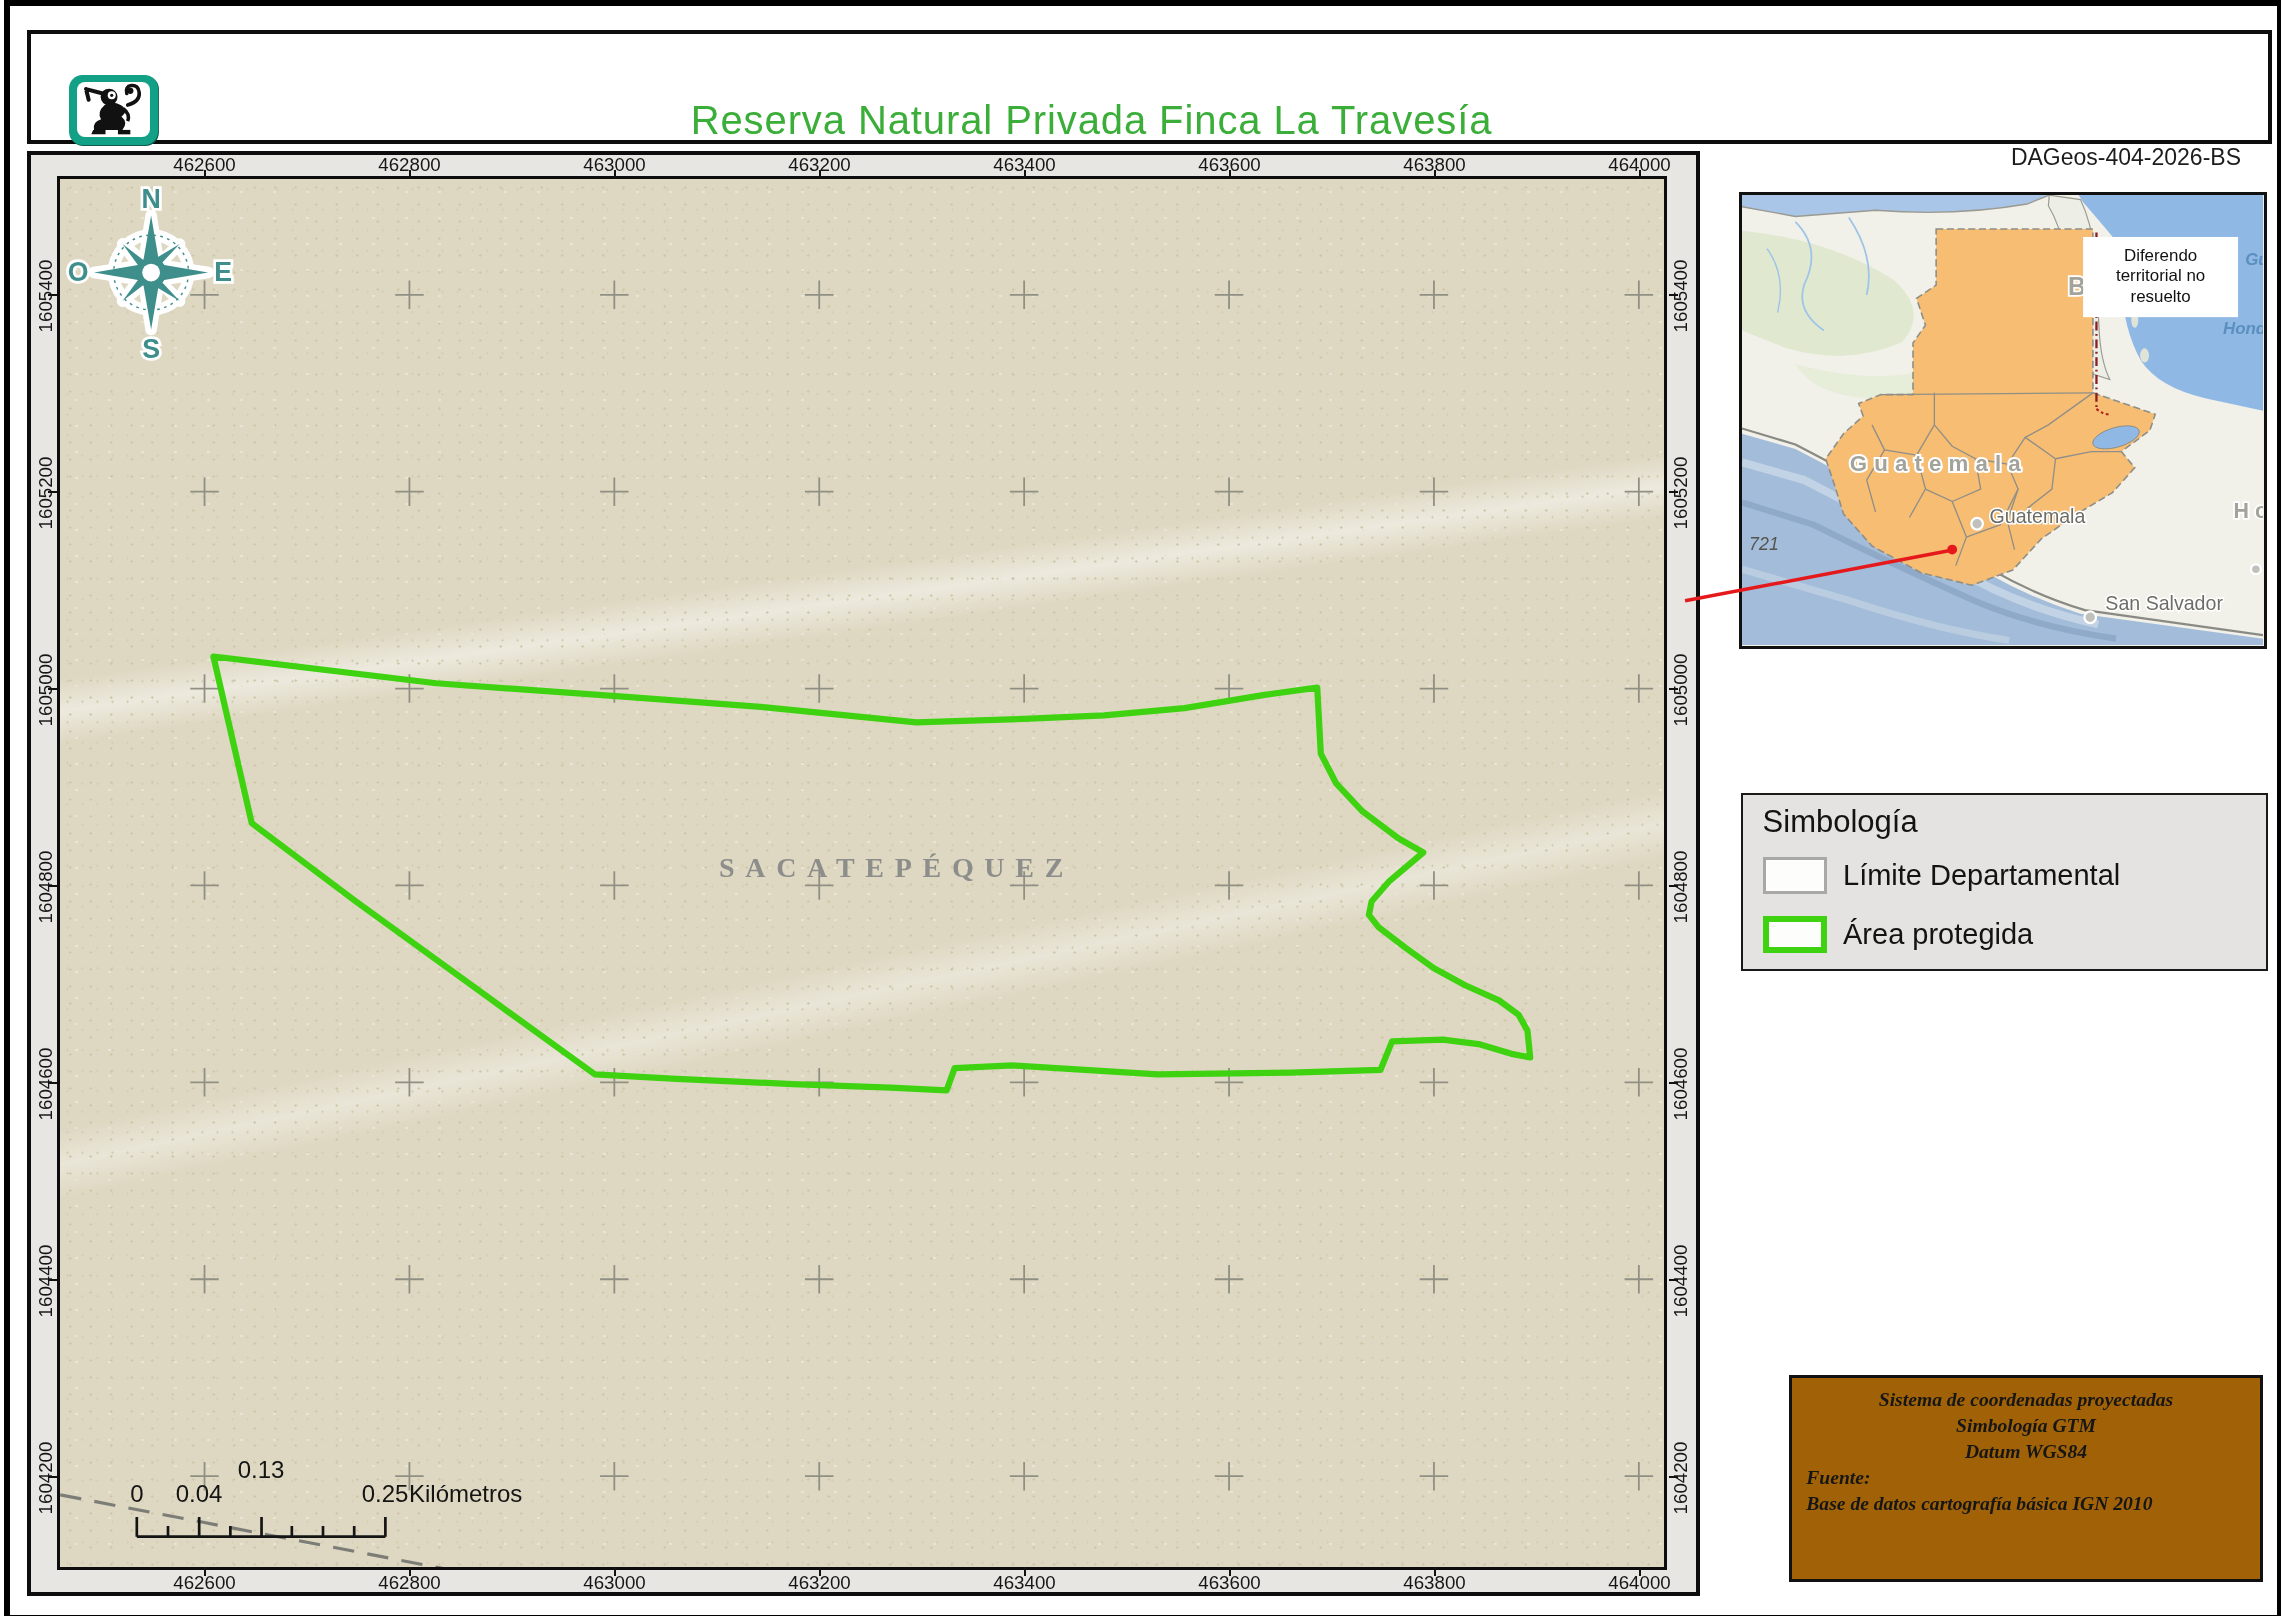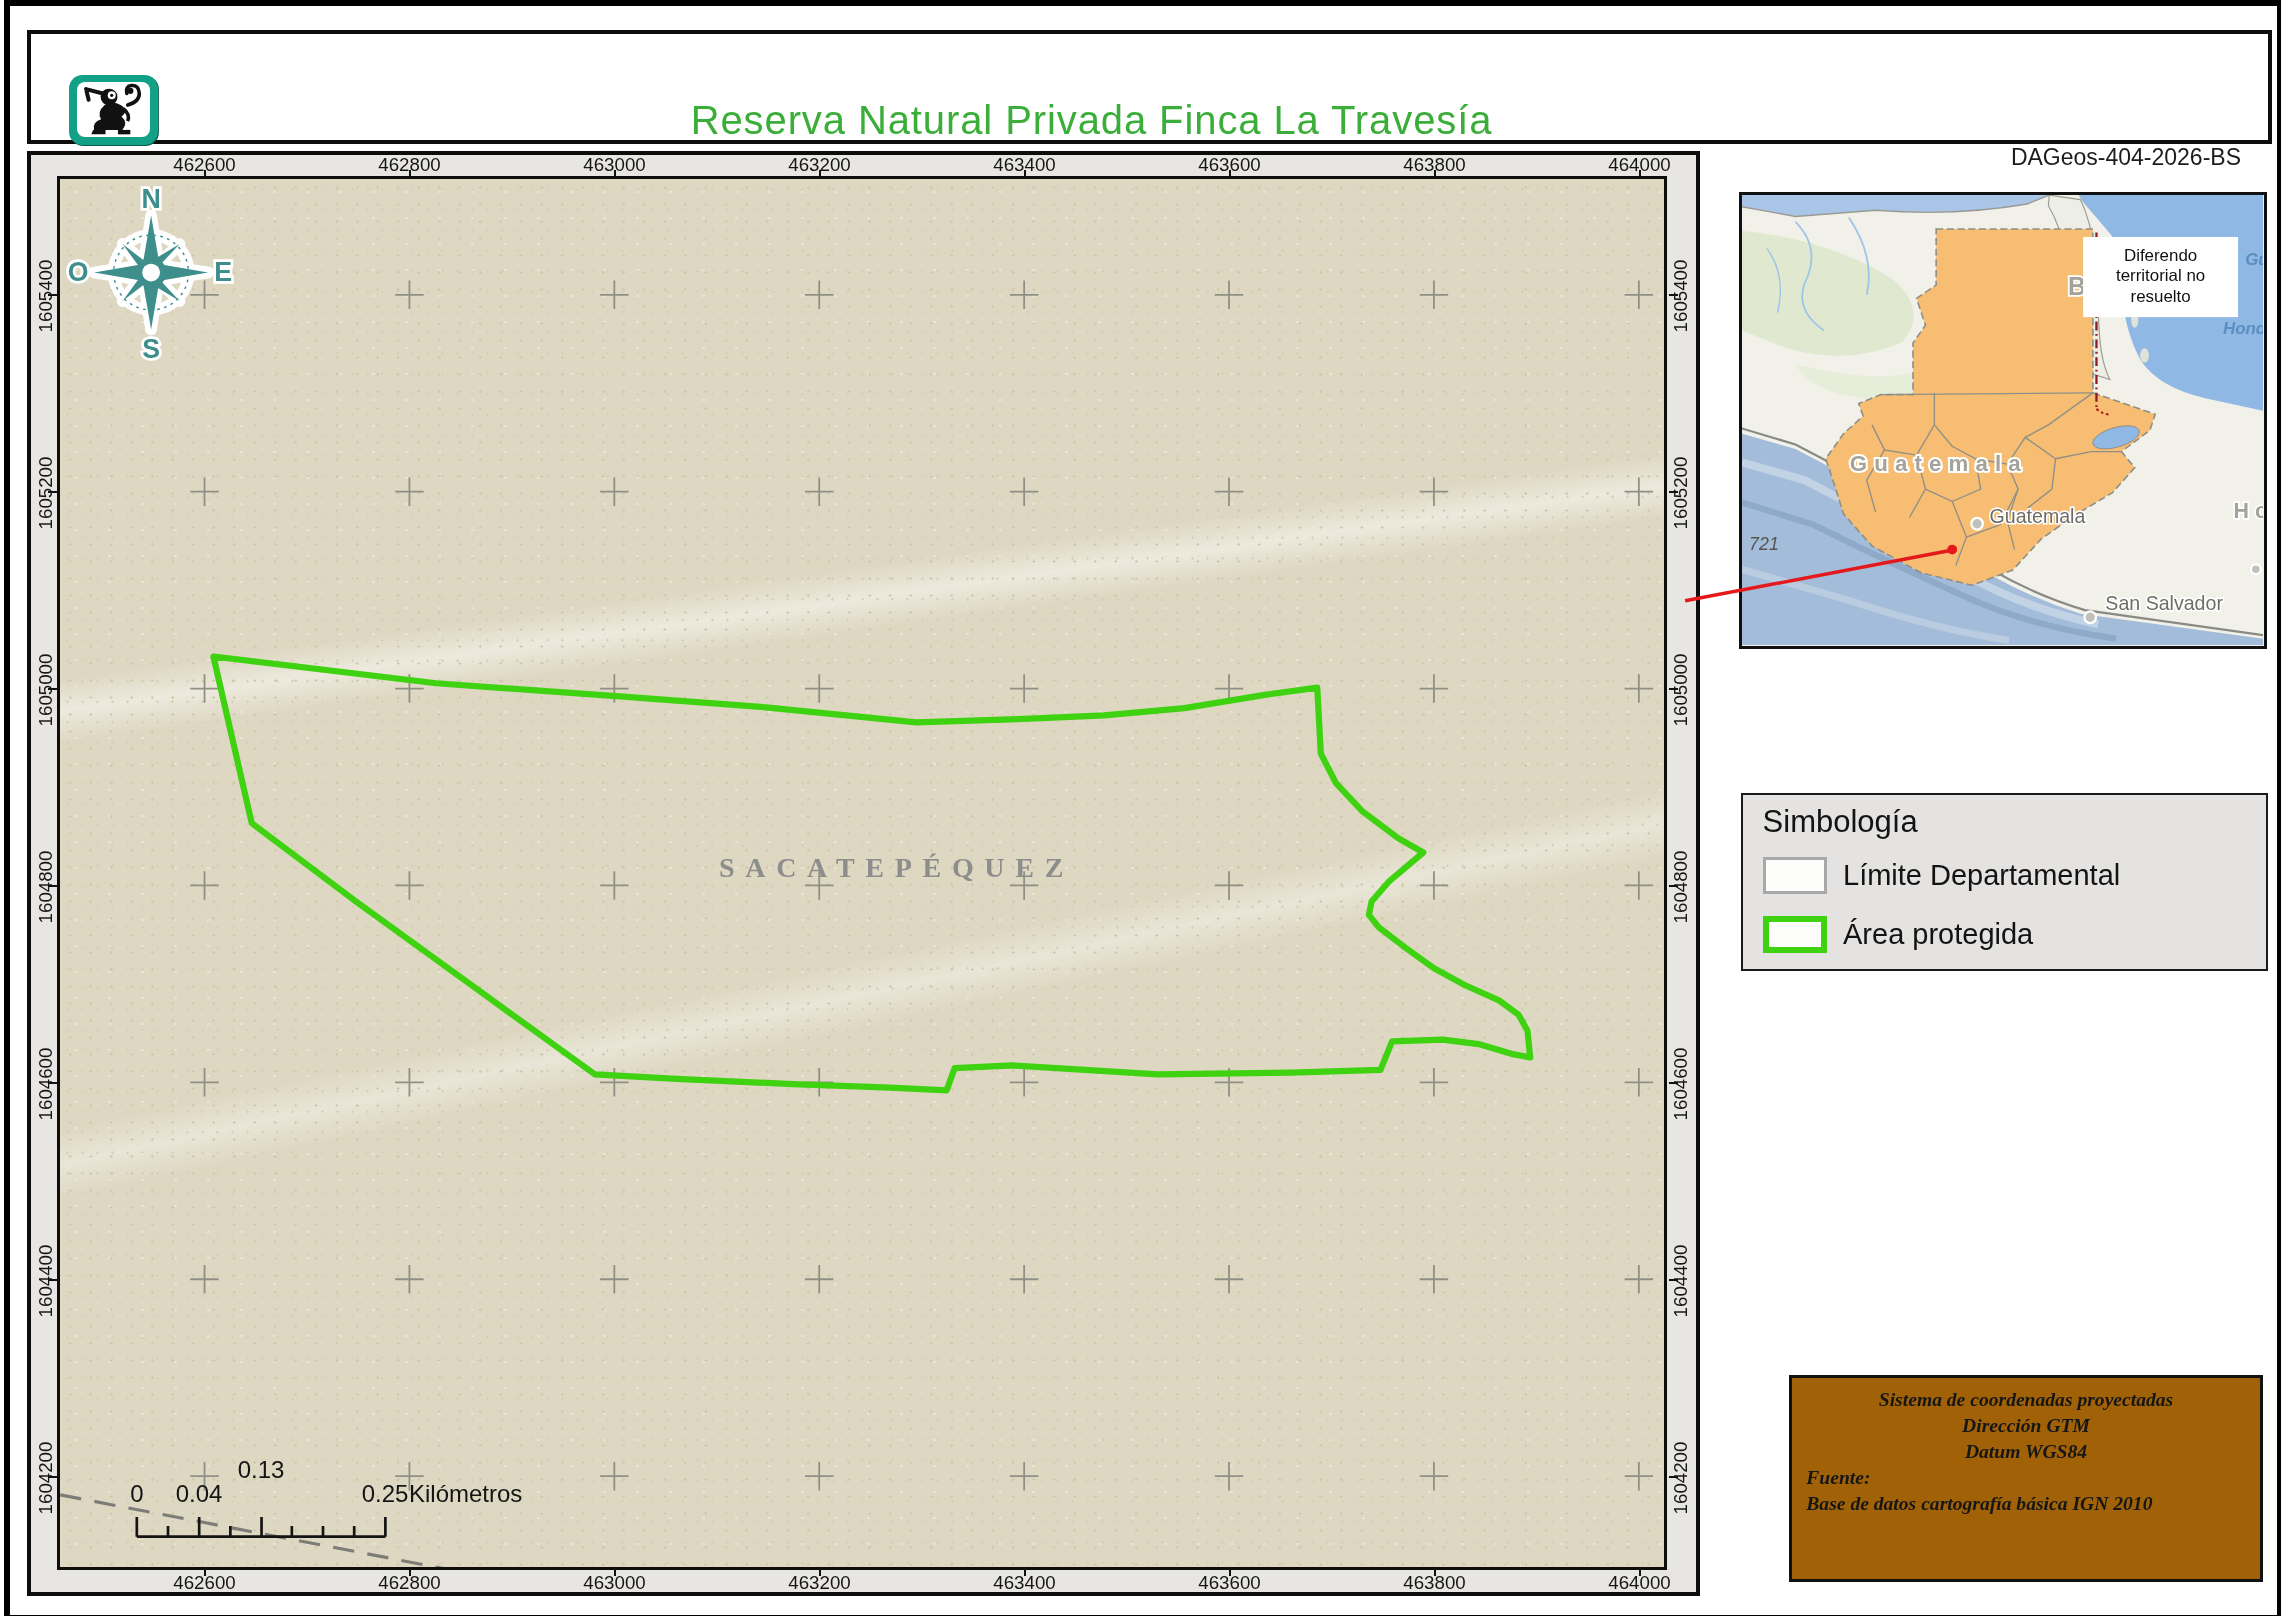--- a/index.html
+++ b/index.html
@@ -289,18 +289,18 @@
 <div class="abs" id="legend-box">
   <div class="abs" id="legend-title">Simbología</div>
   <div class="legend-swatch" style="top:62px;border:3.6px solid #a8a8a8"></div>
   <div class="legend-label" style="top:64px">Límite Departamental</div>
   <div class="legend-swatch" style="top:121px;border:6.2px solid #3ed211"></div>
   <div class="legend-label" style="top:123px">Área protegida</div>
 </div>
 
 <div class="abs" id="info-box">
   <div class="ctr">Sistema de coordenadas proyectadas</div>
-  <div class="ctr">Dirección GTM</div>
+  <div class="ctr">Simbología GTM</div>
   <div class="ctr">Datum WGS84</div>
   <div>Fuente:</div>
   <div>Base de datos cartografía básica IGN 2010</div>
 </div>
 
 
 </body></html>

